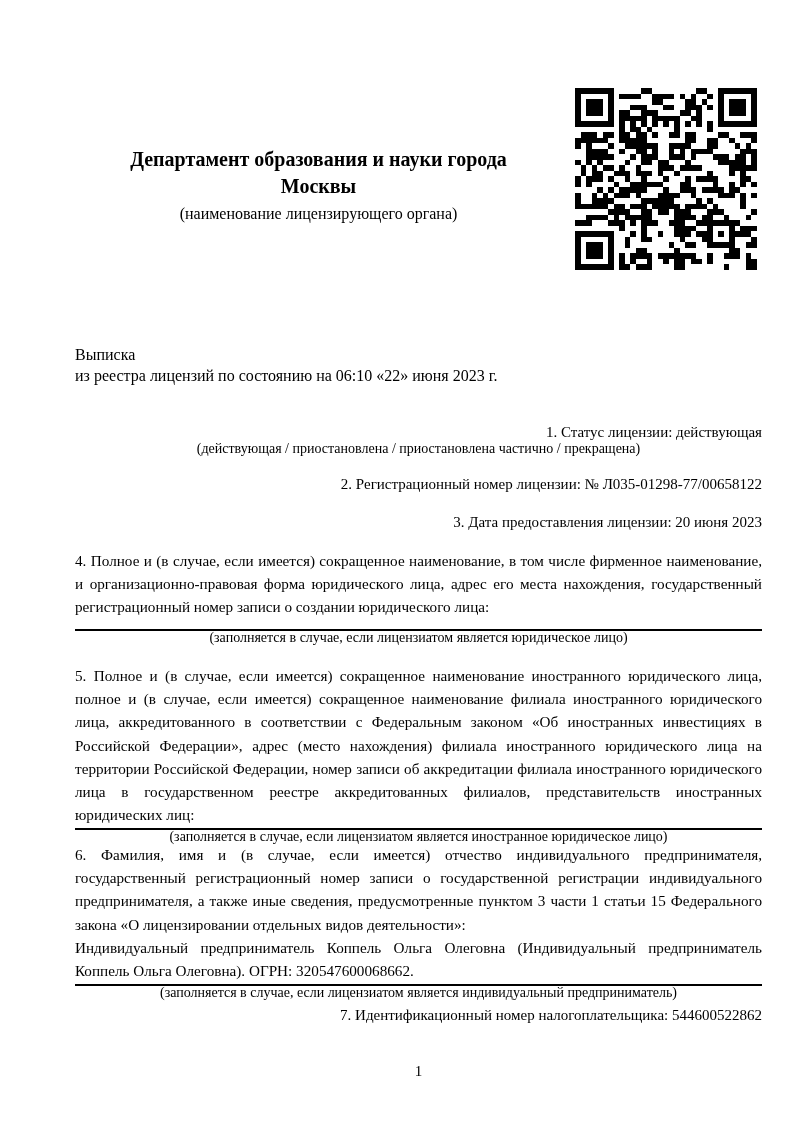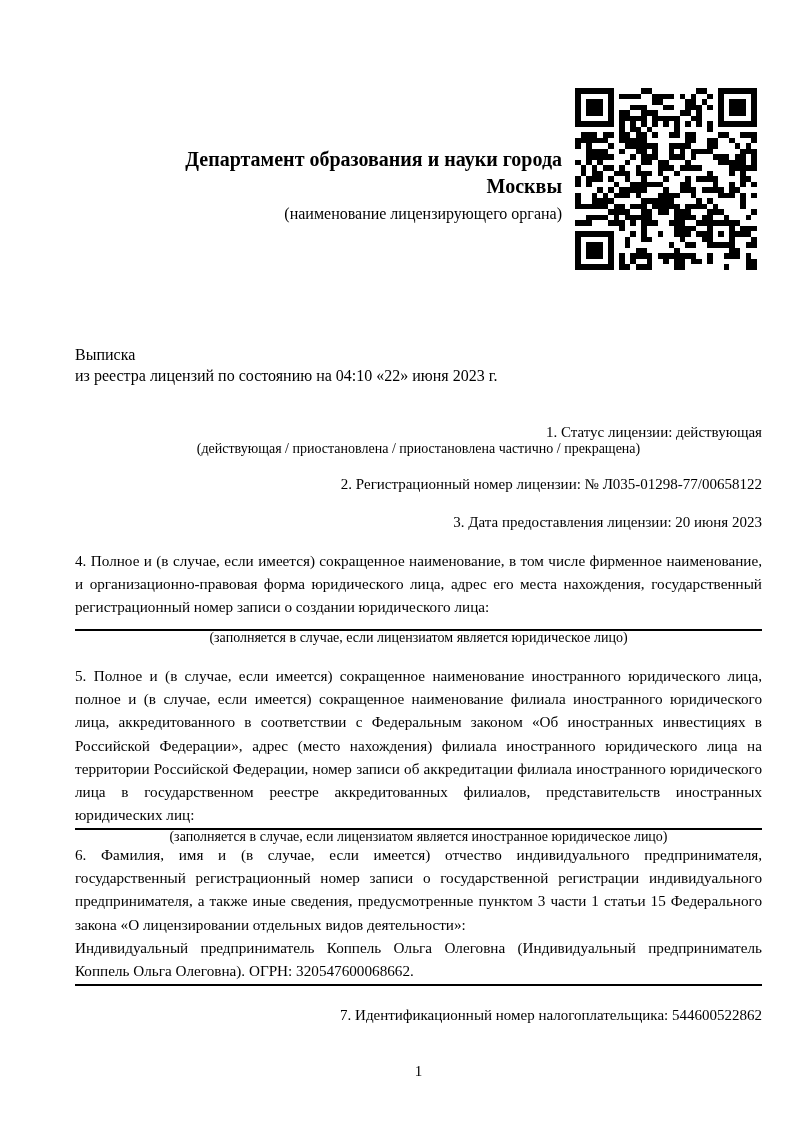--- a/index.html
+++ b/index.html
@@ -8,21 +8,21 @@
     color:#000;font-family:"Liberation Serif","DejaVu Serif",serif;
     overflow:hidden;
   }
   .abs{position:absolute;}
   .col{left:75px;width:687px;}
 
   
   #qr{position:absolute;top:88px;left:575px;width:182px;height:182px;}
 
   
-  .header{top:146px;left:75px;width:487px;text-align:right;}
+  .header{top:146px;left:75px;width:487px;text-align:center;}
   .header .title{font-weight:bold;font-size:20px;line-height:27px;}
   .header .hcaption{font-size:16px;line-height:14px;margin-top:7px;}
 
   
   .doc-title{top:345px;text-align:left;font-size:16px;line-height:20.5px;}
 
   
   .item{font-size:15px;line-height:19px;text-align:right;}
   .s1{top:423px}.c1{top:442px}.s2{top:475px}.s3{top:513px}.s7{top:1006px}
 
@@ -591,21 +591,21 @@
   <div class="abs header">
     <div class="title">
       <span>Департамент образования и науки города</span><br>
       <span>Москвы</span>
     </div>
     <div class="hcaption">(наименование лицензирующего органа)</div>
   </div>
 
   <div class="abs col doc-title">
     <div>Выписка</div>
-    <div>из реестра лицензий по состоянию на 04:10 «22» июня 2023 г.</div>
+    <div>из реестра лицензий по состоянию на 06:10 «22» июня 2023 г.</div>
   </div>
 
   <div class="abs col item s1">1. Статус лицензии: действующая</div>
   <div class="abs col cap c1">(действующая / приостановлена / приостановлена частично / прекращена)</div>
 
   <div class="abs col item s2">2. Регистрационный номер лицензии: № Л035-01298-77/00658122</div>
 
   <div class="abs col item s3">3. Дата предоставления лицензии: 20 июня 2023</div>
 
   <div class="abs col sec sec4">
@@ -617,19 +617,20 @@
   <div class="abs col sec sec5">
     <div class="just">5. Полное и (в случае, если имеется) сокращенное наименование иностранного юридического лица, полное и (в случае, если имеется) сокращенное наименование филиала иностранного юридического лица, аккредитованного в соответствии с Федеральным законом «Об иностранных инвестициях в Российской Федерации», адрес (место нахождения) филиала иностранного юридического лица на территории Российской Федерации, номер записи об аккредитации филиала иностранного юридического лица в государственном реестре аккредитованных филиалов, представительств иностранных юридических лиц:</div>
     <div class="rule"></div>
     <div class="cap">(заполняется в случае, если лицензиатом является иностранное юридическое лицо)</div>
   </div>
 
   <div class="abs col sec sec6">
     <div class="just">6. Фамилия, имя и (в случае, если имеется) отчество индивидуального предпринимателя, государственный регистрационный номер записи о государственной регистрации индивидуального предпринимателя, а также иные сведения, предусмотренные пунктом 3 части 1 статьи 15 Федерального закона «О лицензировании отдельных видов деятельности»:</div>
     <div class="just">Индивидуальный предприниматель Коппель Ольга Олеговна (Индивидуальный предприниматель Коппель Ольга Олеговна). ОГРН: 320547600068662.</div>
     <div class="rule"></div>
+    <div class="cap">(заполняется в случае, если лицензиатом является индивидуальный предприниматель)</div>
   </div>
 
   <div class="abs col item s7">7. Идентификационный номер налогоплательщика: 544600522862</div>
 
   <div class="abs col pagenum">1</div>
 
 </div>
 
 </body></html>

